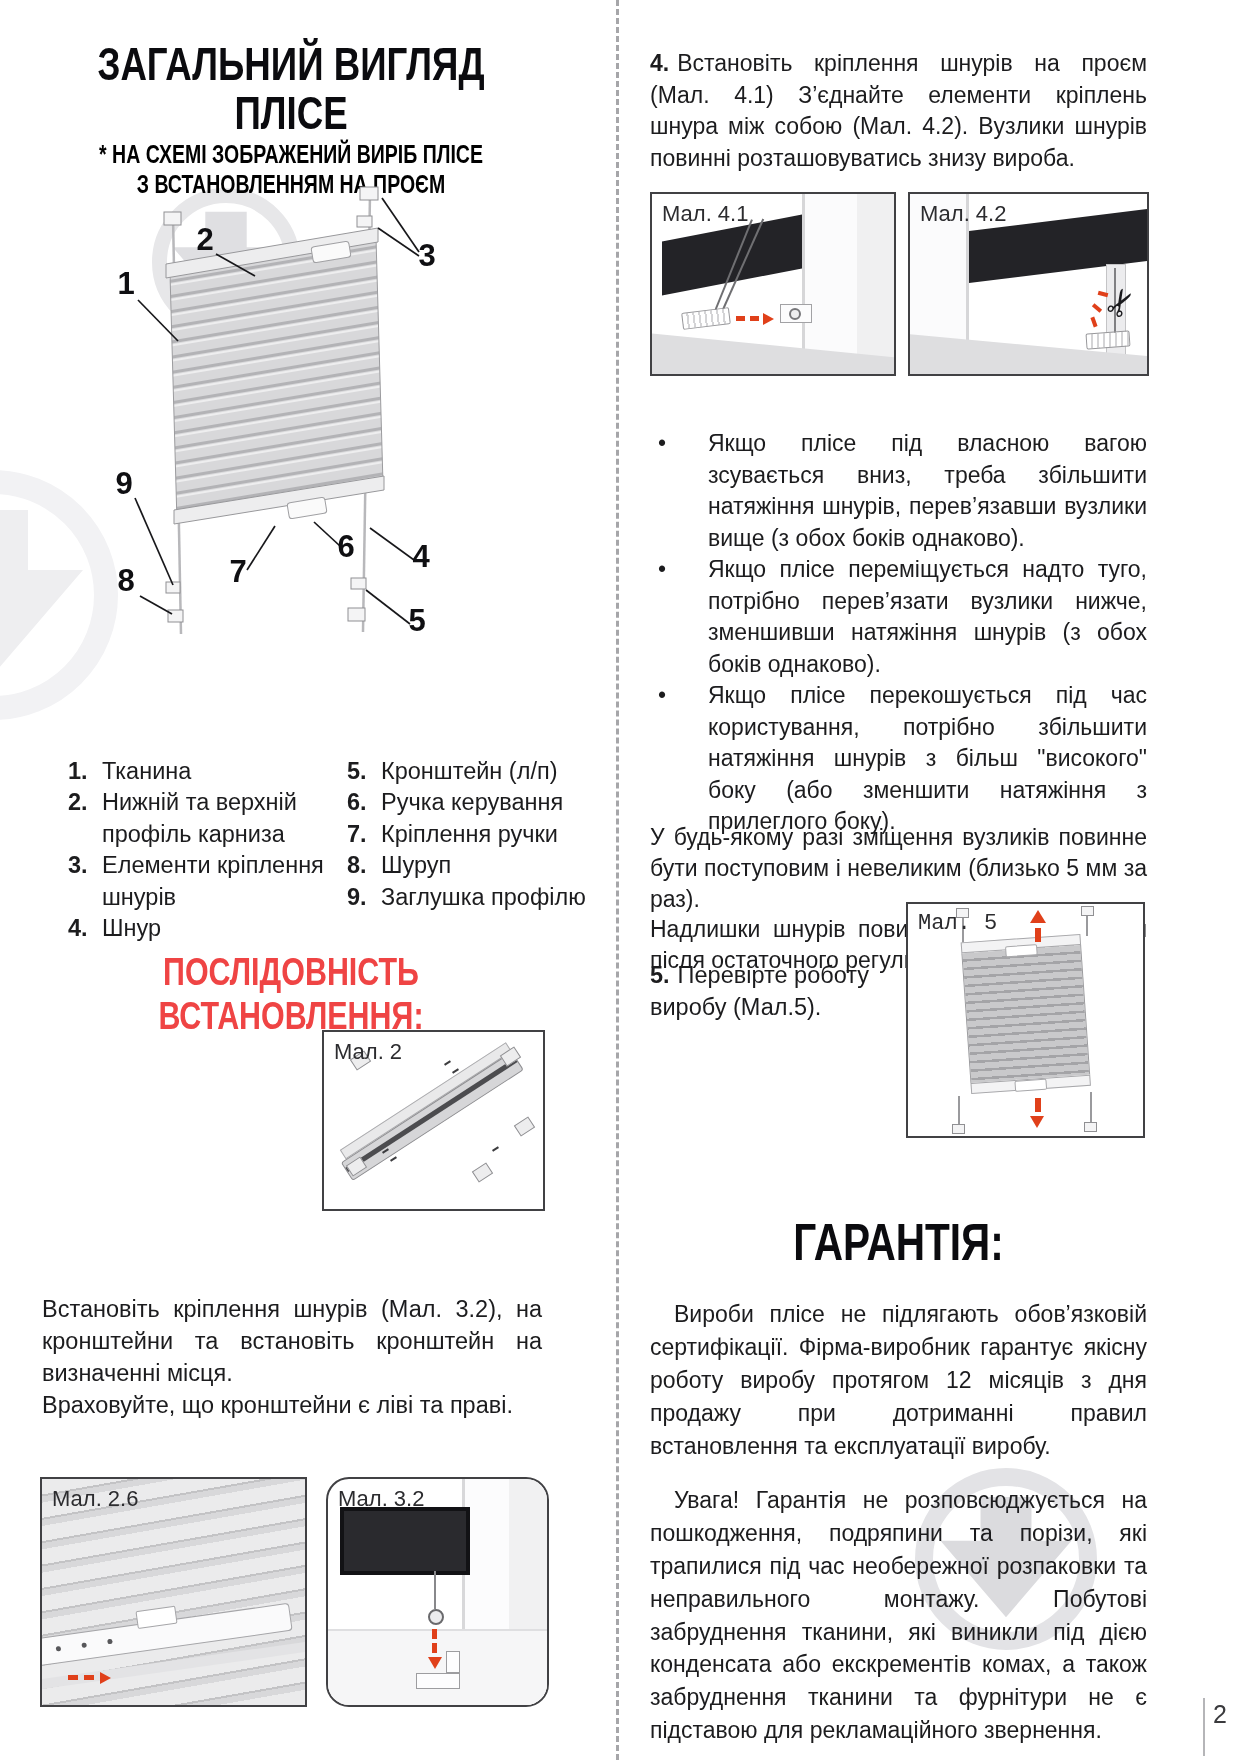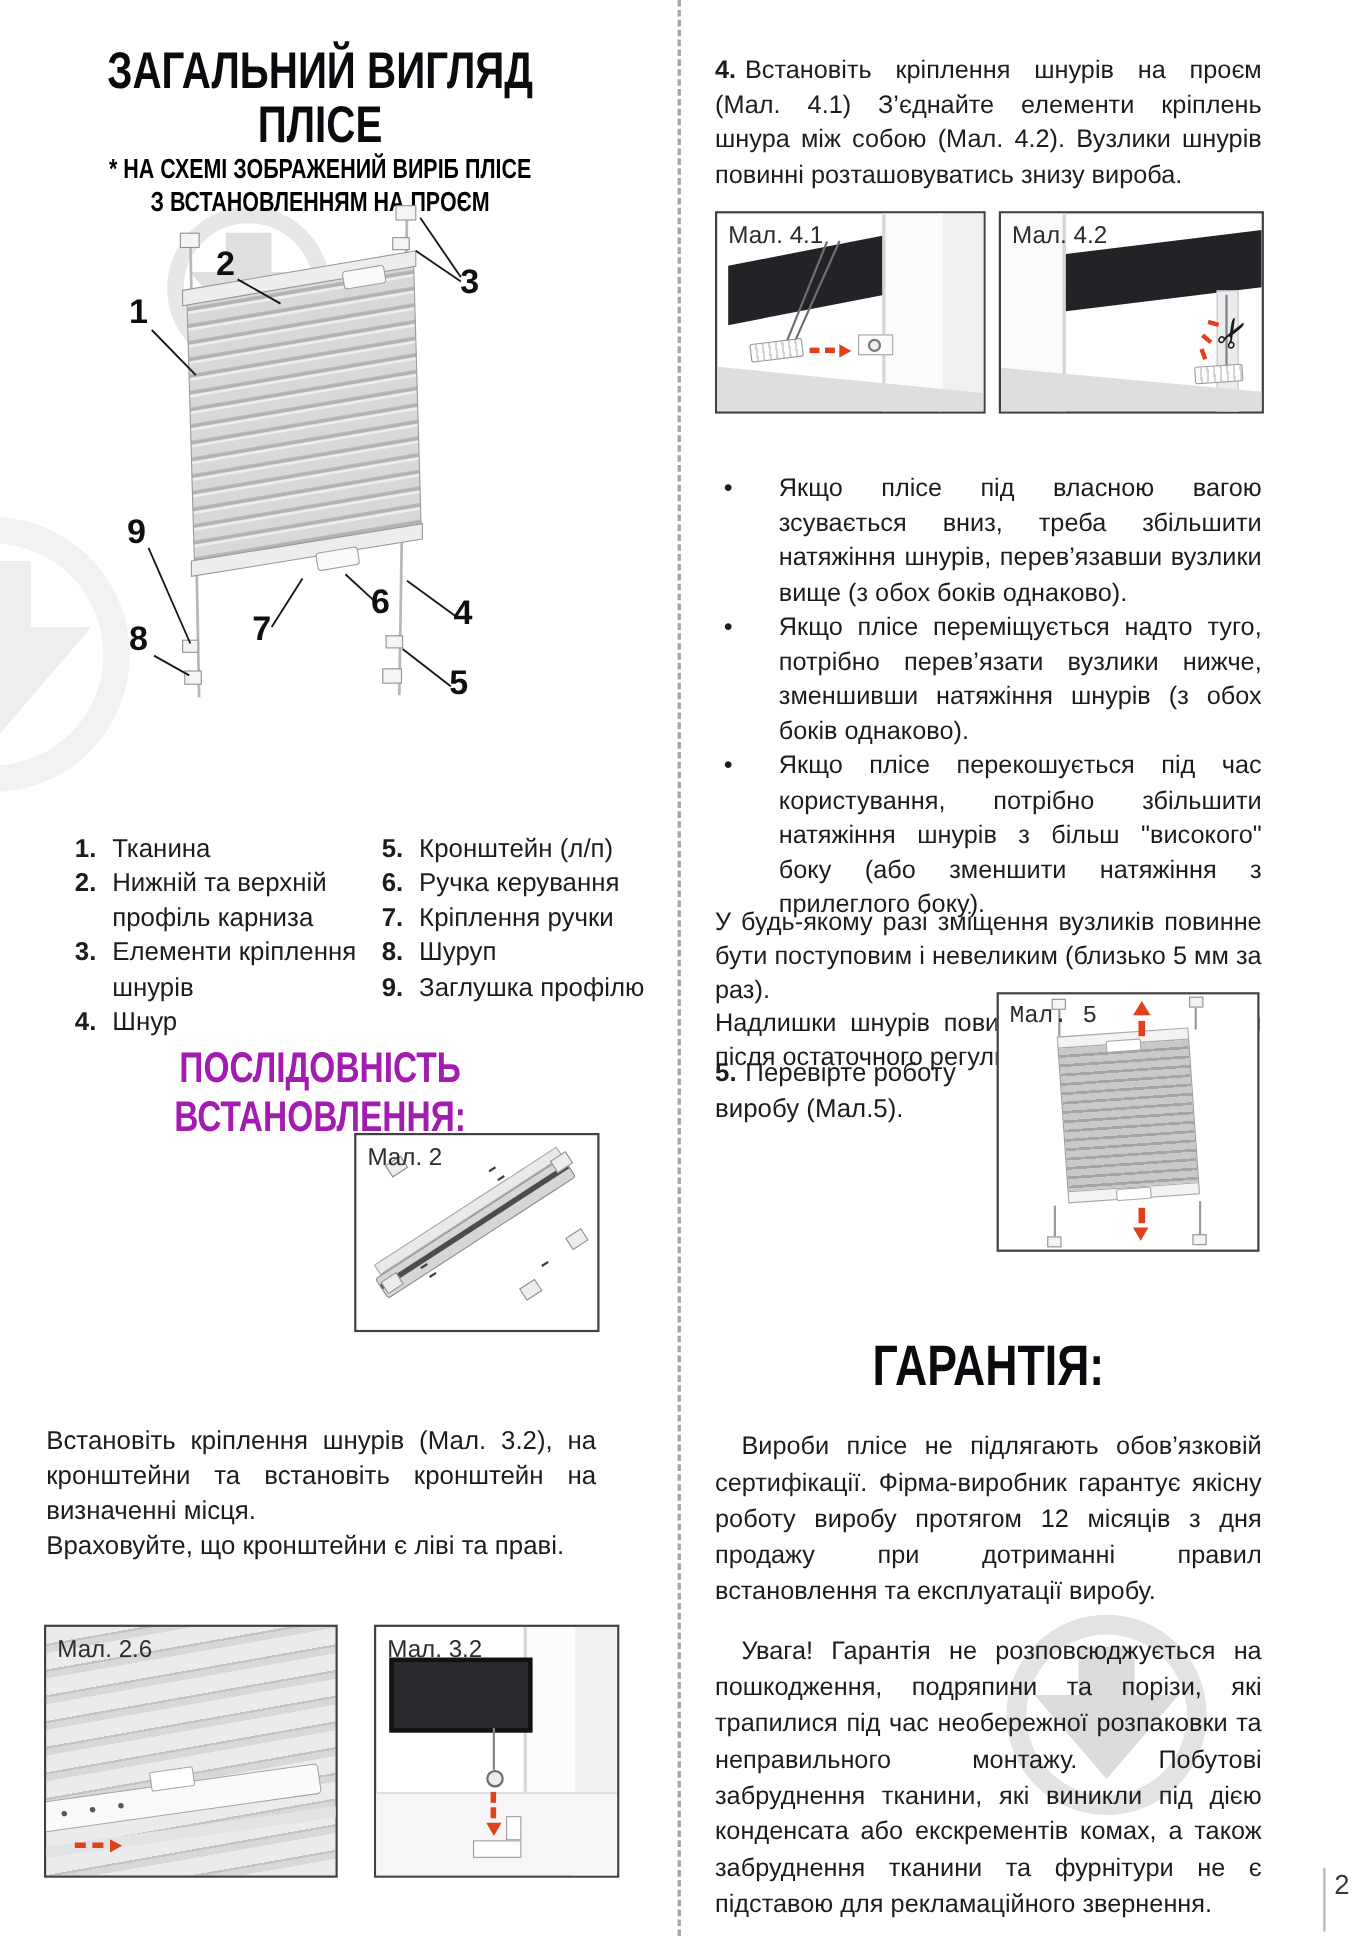--- a/index.html
+++ b/index.html
@@ -14,21 +14,21 @@
   .wm .wmarrow{position:absolute;inset:0;
     clip-path:polygon(36% 16%,64% 16%,64% 40%,86% 40%,50% 82%,14% 40%,36% 40%);}
 
   
   .cond{transform:scaleX(0.78);transform-origin:center;}
   .title{position:absolute;left:40px;top:40px;width:502px;text-align:center;
          font-weight:bold;font-size:47px;line-height:1.04;color:#0b0b0f;}
   .subtitle{position:absolute;left:40px;top:140px;width:502px;text-align:center;
          font-weight:bold;font-size:25px;line-height:1.18;color:#000000;}
   .sec-title{position:absolute;left:36px;top:950px;width:510px;text-align:center;
-         font-weight:bold;font-size:39px;color:#a21caf;}
+         font-weight:bold;font-size:39px;color:#ef4444;}
   .war-title{position:absolute;left:650px;top:1212px;width:497px;text-align:center;
          font-weight:bold;font-size:52px;color:#0b0b0f;}
 
   
   .bnum{font-weight:bold;margin-right:8px;}
   .bnum-wide{font-weight:bold;margin-right:20px;}
   .step2{position:absolute;left:42px;top:1030px;width:263px;font-size:23.5px;
          line-height:1.33;text-align:justify;}
   .step3{position:absolute;left:42px;top:1294px;width:500px;font-size:23.5px;line-height:1.36;}
   .step3 p{margin:0;text-align:justify;}
@@ -241,21 +241,21 @@
       <div class="abs" style="left:26px;top:10px;width:5px;height:5px;border-radius:50%;background:#57575a;"></div>
       <div class="abs" style="left:52px;top:10px;width:5px;height:5px;border-radius:50%;background:#57575a;"></div>
       <div class="abs" style="left:78px;top:10px;width:5px;height:5px;border-radius:50%;background:#57575a;"></div>
       <div class="abs" style="left:110px;top:-14px;width:38px;height:16px;background:#ffffff;border:1px solid #a5a5a8;border-radius:2px;"></div>
     </div>
     <div class="dash" style="left:26px;top:196px;width:10px;height:5px;"></div>
     <div class="dash" style="left:42px;top:196px;width:10px;height:5px;"></div>
     <div class="tri-r" style="left:58px;top:193px;"></div>
   </div>
 
-  <div class="figbox" style="left:340px;top:1477px;width:219px;height:226px;">
+  <div class="figbox" style="left:326px;top:1477px;width:219px;height:226px;border-radius:23px;">
     <span class="figlabel">Мал. 3.2</span>
     <div class="abs" style="left:178px;top:0;width:41px;height:226px;background:#f1f1f2;border-left:2px solid #cccccf;"></div>
     <div class="abs" style="left:134px;top:0;width:44px;height:152px;background:#fcfcfd;border-left:3px solid #d8d8da;"></div>
     <div class="abs" style="left:12px;top:28px;width:122px;height:60px;background:#2a2a2e;border:4px solid #121215;"></div>
     <div class="abs" style="left:0;bottom:0;width:219px;height:74px;background:#f6f6f7;border-top:2px solid #dfdfe1;"></div>
     <div class="abs" style="left:106px;top:92px;width:2px;height:38px;background:#88888b;"></div>
     <div class="abs" style="left:100px;top:130px;width:12px;height:12px;border-radius:50%;border:2px solid #6a6a6d;background:#ececee;"></div>
     <div class="dash" style="left:104px;top:150px;width:5px;height:10px;"></div>
     <div class="dash" style="left:104px;top:164px;width:5px;height:10px;"></div>
     <div class="tri-d" style="left:100px;top:178px;"></div>

